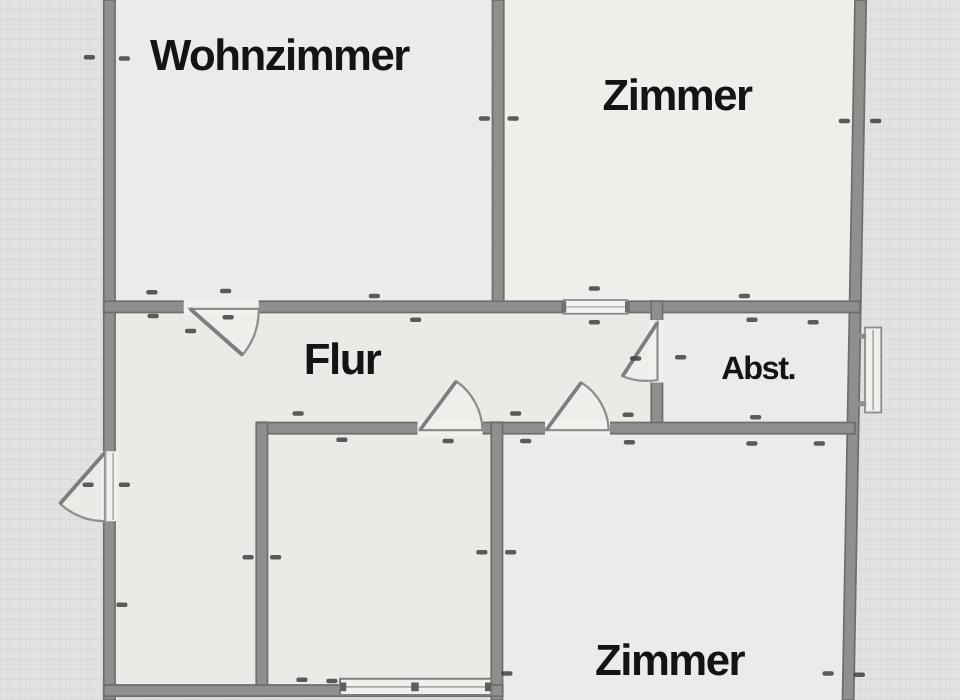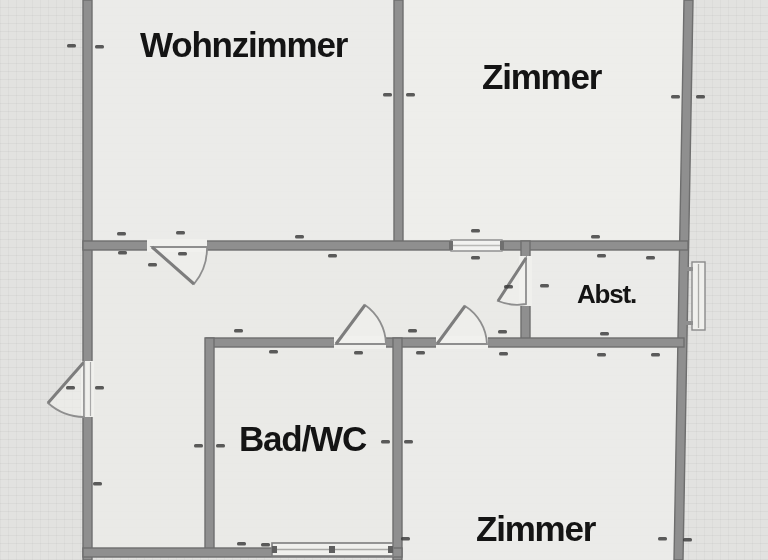--- a/index.html
+++ b/index.html
@@ -153,23 +153,23 @@
       <rect x="381" y="440" width="9" height="3.5" rx="1.5"></rect>
         <rect x="404" y="440" width="9" height="3.5" rx="1.5"></rect>
       <rect x="237" y="542" width="9" height="3.5" rx="1.5"></rect>
         <rect x="261" y="543" width="9" height="3.5" rx="1.5"></rect>
       <rect x="401" y="537" width="9" height="3.5" rx="1.5"></rect>
       <rect x="658" y="537" width="9" height="3.5" rx="1.5"></rect>
         <rect x="683" y="538" width="9" height="3.5" rx="1.5"></rect>
     </g>
   </svg>
 
-  <div class="room-label fs-big" style="left:140px;top:27px;">Wohnzimmer</div>
+  <div class="room-label fs-big" style="left:120px;top:27px;">Wohnzimmer</div>
 
   <div class="room-label fs-big" style="left:482px;top:59px;">Zimmer</div>
 
+  <div class="room-label fs-big" style="left:243px;top:270px;">Flur</div>
 
   <div class="room-label fs-med" style="left:577px;top:281px;">Abst.</div>
 
-  <div class="room-label fs-big" style="left:239px;top:421px;">Bad/WC</div>
 
   <div class="room-label fs-big" style="left:476px;top:511px;">Zimmer</div>
 </div>
 
 </body></html>

